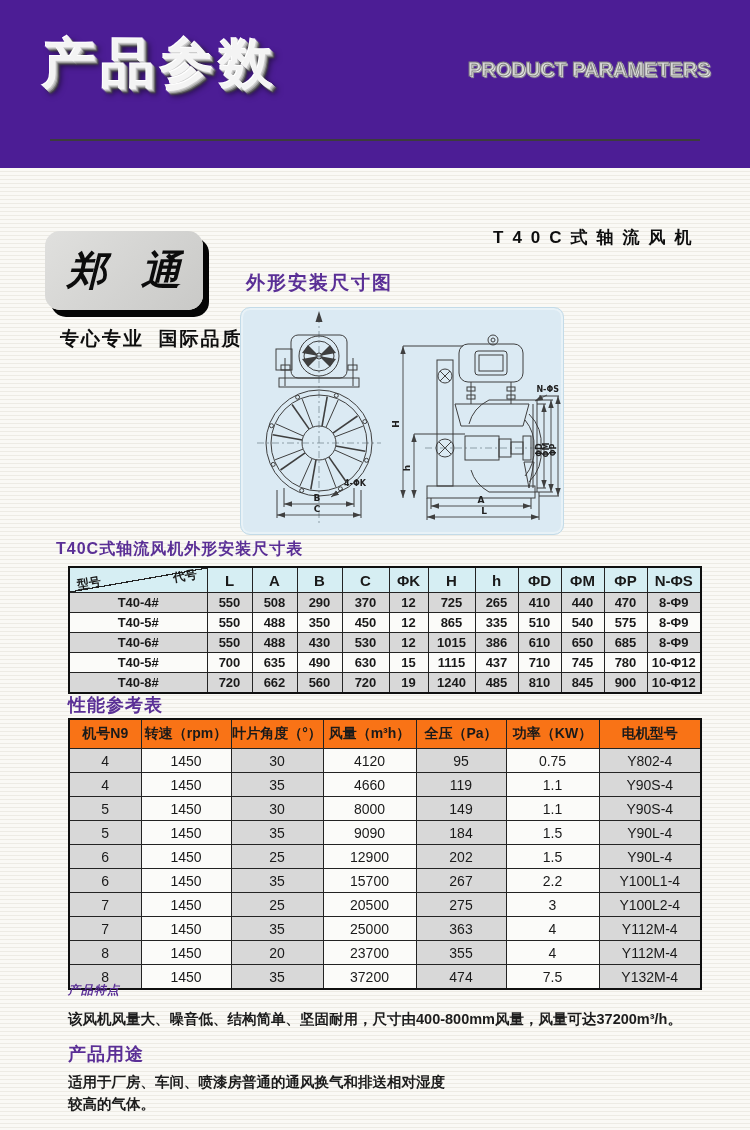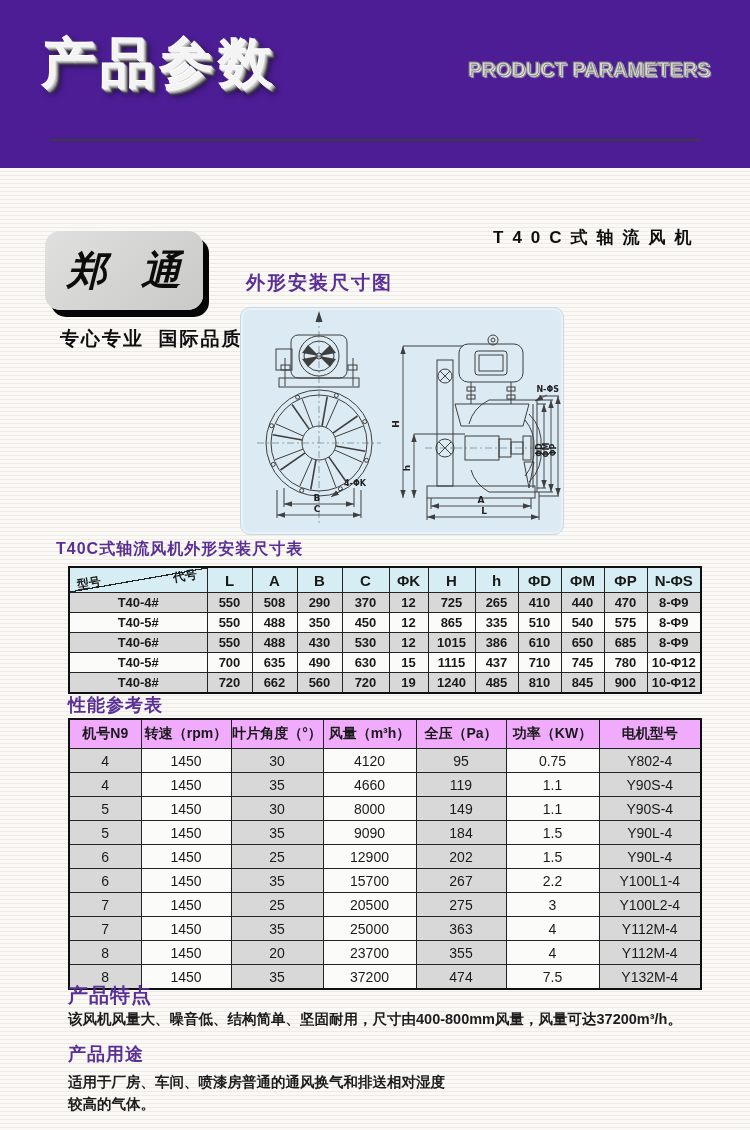--- a/index.html
+++ b/index.html
@@ -57,26 +57,26 @@
   .t1 tbody tr:nth-child(odd) td{background:#d8d8d8;}
   .t1 tbody tr:nth-child(even) td{background:#fbfbf9;}
   .t1 td.model{background:#d6eef3;margin-left:12px;}
   .t1 th.diag{position:relative;
     background-color:#d6eef3;
     background-image:linear-gradient(to bottom right,transparent calc(50% - .6px),#232323 calc(50% - .6px),#232323 calc(50% + .6px),transparent calc(50% + .6px));}
   .dg-top{position:absolute;top:0;right:10px;font-size:12px;font-weight:700;transform:rotate(-9deg);}
   .dg-bot{position:absolute;bottom:0;left:7px;font-size:12px;font-weight:700;transform:rotate(-9deg);}
 
   .t2{top:550px;width:632px;border:2px solid #101010;}
-  .t2 th{height:28px;font-size:14px;font-weight:700;background:#f0abfc;}
+  .t2 th{height:28px;font-size:14px;font-weight:700;background:#f97316;}
   .t2 td{height:23px;font-size:14px;font-weight:500;}
   .t2 tbody td:nth-child(odd){background:#d8d8d8;}
   .t2 tbody td:nth-child(even){background:#fbfbf9;}
 
-  .sec-title-1{position:absolute;left:68px;top:814px;font-size:20px;letter-spacing:1px;}
+  .sec-title-1{position:absolute;left:68px;top:814px;font-size:12px;letter-spacing:1px;font-style:italic;}
   .body-text-1{position:absolute;left:68px;top:842px;width:640px;font-size:14.5px;font-weight:600;color:#1c1c1c;}
   .sec-title-2{position:absolute;left:68px;top:874px;font-size:18px;letter-spacing:1px;text-align:right;}
   .body-text-2{position:absolute;left:68px;top:904px;width:600px;font-size:14.5px;font-weight:600;
     color:#1c1c1c;line-height:1.5;}
 </style>
 </head>
 <body>
 
 <div class="page">
 

